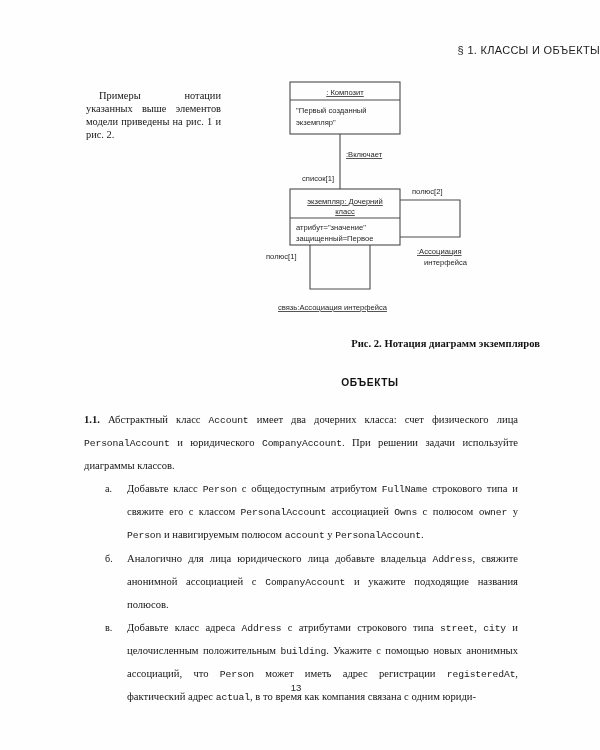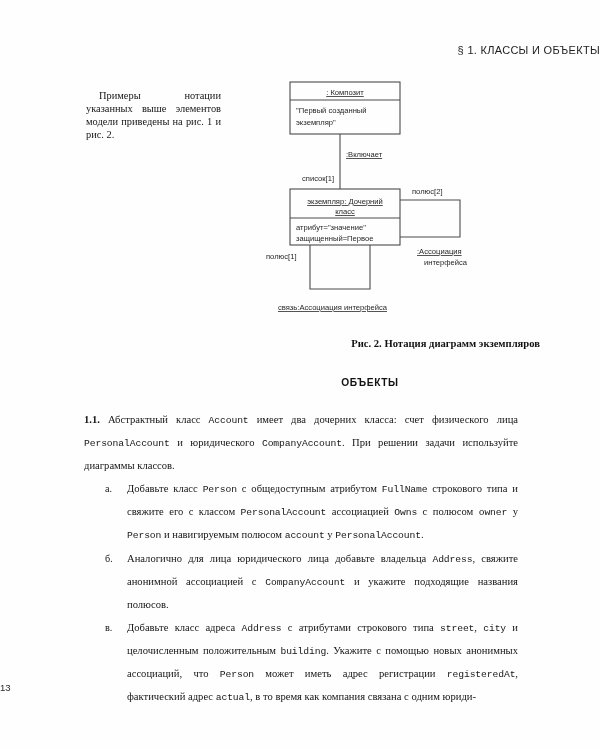--- a/index.html
+++ b/index.html
@@ -133,20 +133,21 @@
     font-family: "Liberation Mono", monospace;
     font-size: 9.7px;
     letter-spacing: -0.1px;
   }
 
   
   .page-number {
     position: absolute;
     left: 0; right: 8px;
     top: 682px;
+    text-align: center;
     font-family: "Liberation Sans", sans-serif;
     font-size: 9.6px;
     color: #2a2a2a;
   }
 </style>
 </head>
 <body>
 
 <div class="page">
 

